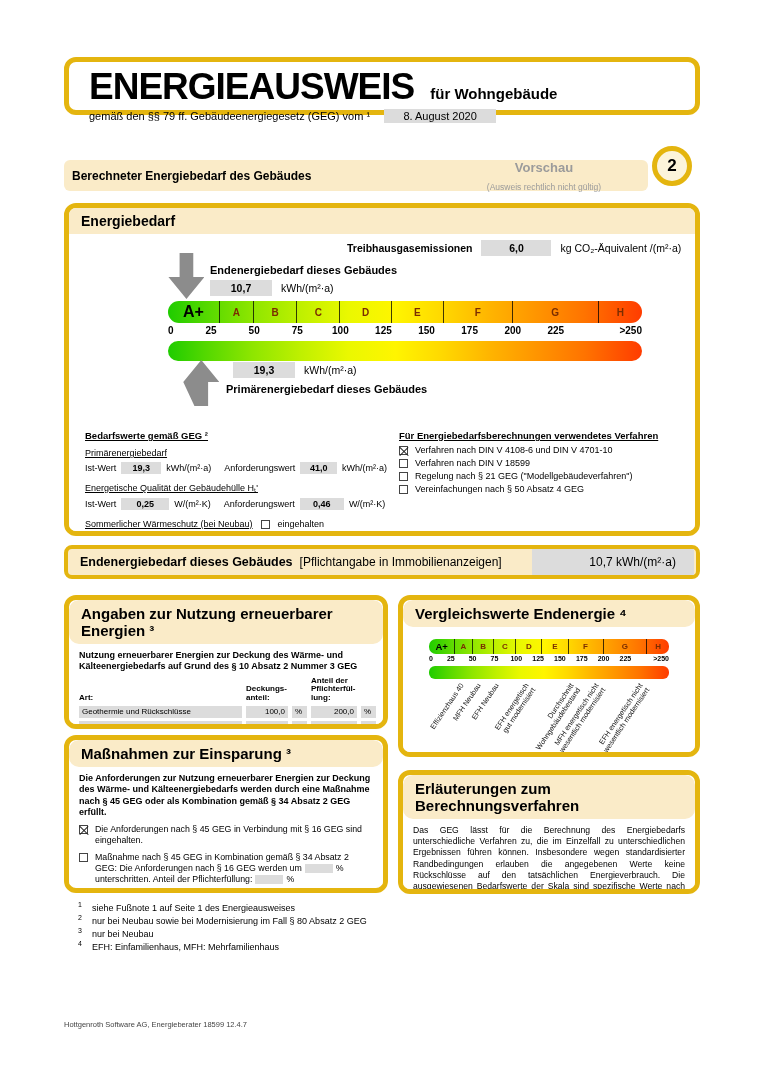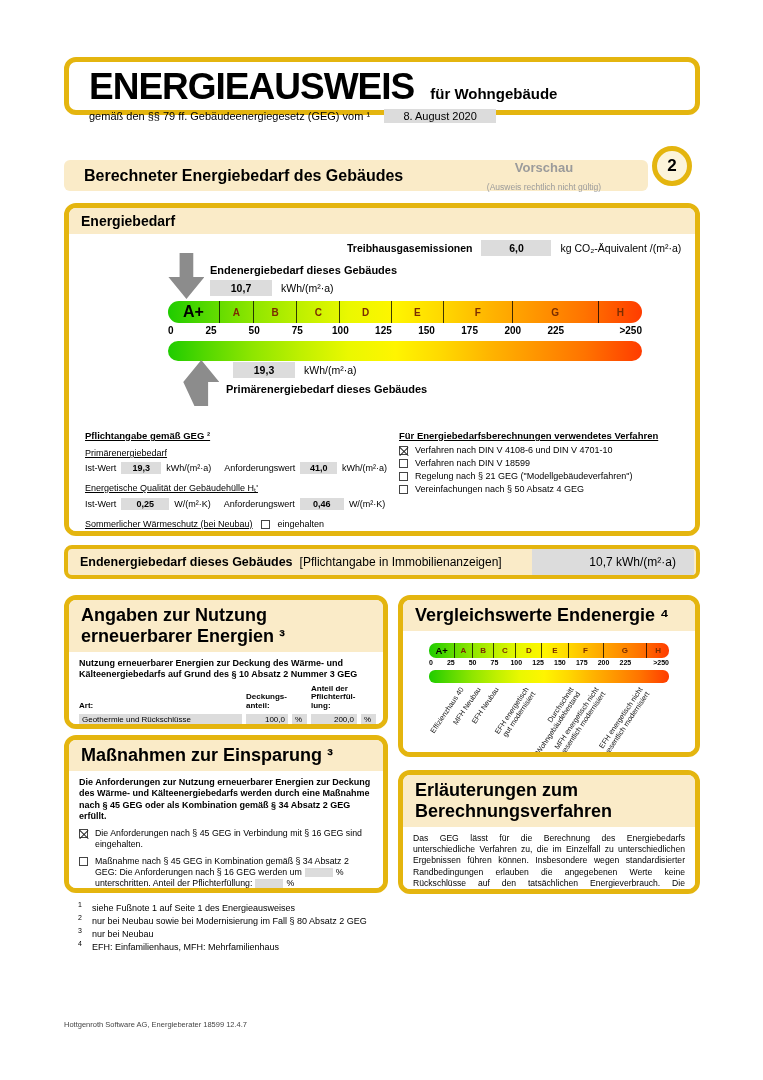--- a/index.html
+++ b/index.html
@@ -11,33 +11,33 @@
     border:5px solid #E4B50F; border-radius:12px; padding:4px 16px 4px 20px; background:#fff; }
   .title-row { display:flex; align-items:baseline; }
   .main-title { font-size:37px; font-weight:bold; letter-spacing:-1px; }
   .title-sub { font-size:15px; font-weight:bold; margin-left:16px; }
   .law-row { display:flex; align-items:center; margin-top:1px; font-size:11px; }
   .date-box { background:#DCDCDC; padding:1px 4px; margin-left:14px; width:112px; text-align:center; font-size:11px; }
 
   
   .section-bar { position:absolute; left:64px; top:160px; width:584px; height:31px;
     background:#FAEBC8; border-radius:6px; display:flex; align-items:center; }
-  .section-bar-title { font-size:16px; font-weight:bold; padding-left:20px; }
+  .section-bar-title { font-size:12px; font-weight:bold; padding-left:8px; }
   .preview-wrap { position:absolute; left:380px; width:200px; text-align:center; }
   .preview-title { font-size:13px; font-weight:bold; color:#9b9b9b; }
   .preview-note { font-size:8.5px; color:#9b9b9b; }
   .page-circle { position:absolute; left:652px; top:146px; width:40px; height:40px; border-radius:50%;
     border:5px solid #E4B50F; background:#FCF4DA; display:flex; align-items:center; justify-content:center;
     font-size:17px; font-weight:bold; }
 
   
   .gold-box { position:absolute; border:5px solid #E4B50F; border-radius:12px; background:#fff; overflow:hidden; }
   .box-strip { background:#FAEBC8; padding:5px 12px; font-weight:bold; }
   .strip-lg { font-size:14px; }
-  .strip-sm { font-size:18px; }
+  .strip-sm { font-size:15px;border-radius:10px; }
   .box-body { position:relative; background:#fff; }
 
   
   #energie-box { left:64px; top:203px; width:636px; height:333px; }
   .ghg-row { position:absolute; top:6px; left:278px; display:flex; align-items:center; gap:9px; font-size:10.5px; }
   .ghg-row .lbl { font-weight:bold; }
   .val-box { background:#DCDCDC; text-align:center; font-weight:bold; font-size:10.5px; padding:2px 8px; }
   .w70 { width:70px; } .w62 { width:62px; } .w48 { width:48px; } .w44 { width:44px; }
 
   .scale-wrap { position:absolute; left:99px; top:67px; width:474px; }
@@ -195,21 +195,21 @@
         <div class="grad-bar"></div>
         <div class="arrow arrow-up" id="arrow-prim" style="left: 15.2662px; top: 59px;"></div>
         <div class="prim-vals">
           <span class="val-box w62">19,3</span>
           <span>kWh/(m²·a)</span>
         </div>
         <div class="prim-label">Primärenergiebedarf dieses Gebäudes</div>
       </div>
 
       <div class="anf-col">
-        <div class="anf-h u">Pflichtangabe gemäß GEG ²</div>
+        <div class="anf-h u">Bedarfswerte gemäß GEG ²</div>
         <div class="anf-sub u">Primärenergiebedarf</div>
         <div class="anf-row">
           <span>Ist-Wert</span>
           <span class="val-box w48">19,3</span>
           <span>kWh/(m²·a)</span>
           <span style="margin-left:8px;">Anforderungswert</span>
           <span class="val-box w44">41,0</span>
           <span>kWh/(m²·a)</span>
         </div>
         <div class="anf-sub u">Energetische Qualität der Gebäudehülle Hₜ'</div>

